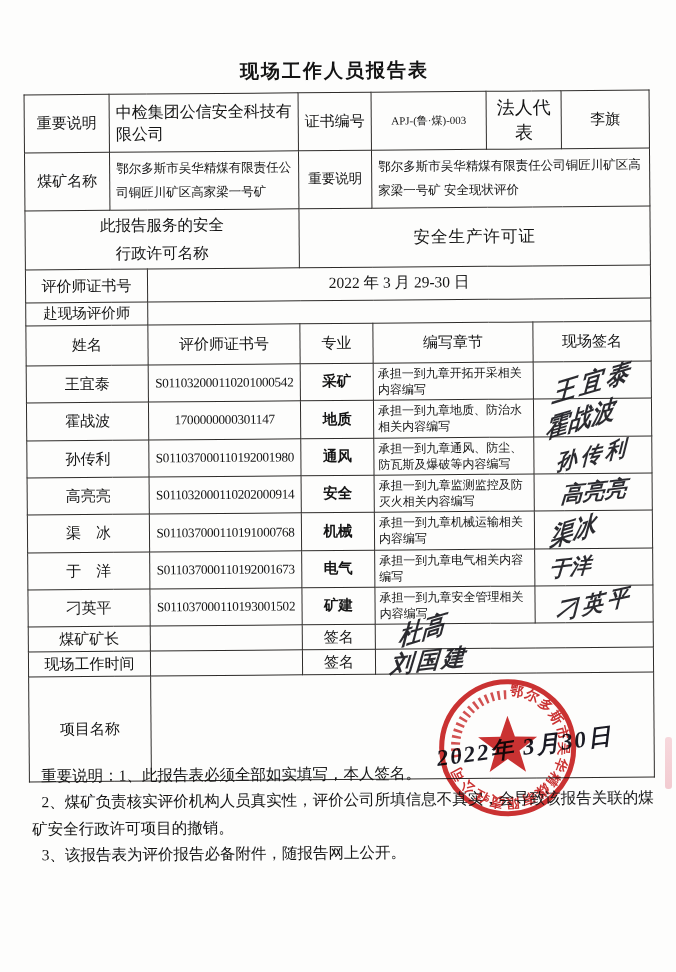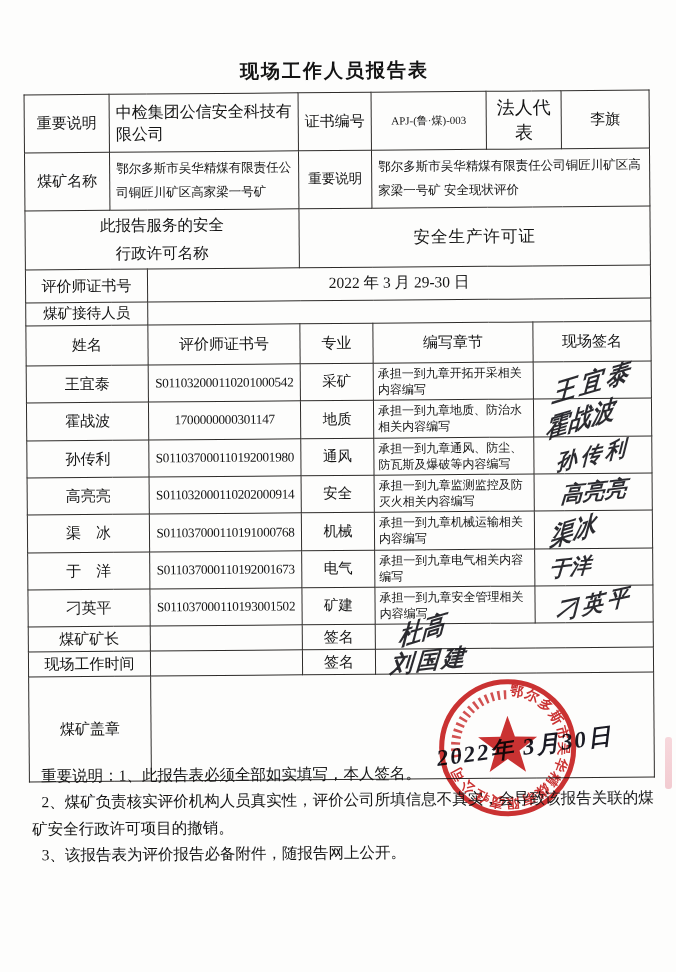--- a/index.html
+++ b/index.html
@@ -19,21 +19,21 @@
   }
   td{
     border:1.6px solid #2e2c2a;text-align:center;vertical-align:middle;
     padding:1px 2px;font-size:15px;line-height:1.35;position:relative;
     overflow:visible;word-break:break-all;
   }
   td.lbl{font-size:15px;}
   td.left{text-align:left;padding:2px 6px;}
   td.small{font-size:12.5px;line-height:1.9;}
   td.cert{font-size:13.2px;letter-spacing:-0.3px;font-family:"Liberation Serif","DejaVu Serif",serif;}
-  td.major{font-size:14.5px;}
+  td.major{font-size:14.5px;font-weight:bold;}
   td.chapters{font-size:12px;text-align:left;padding:2px 4px;line-height:1.35;}
   td.licval{font-size:16.5px;letter-spacing:1px;}
   
   .sig{
     display:inline-block;white-space:nowrap;color:#1a1a1f;
     font-style:italic;font-weight:bold;
     transform:rotate(-12deg) skewX(-14deg);
     font-size:21px;opacity:.92;
   }
   .sig.big{font-size:24px;transform:rotate(-16deg) skewX(-20deg) translateY(2px);}
@@ -103,21 +103,21 @@
       </td>
       <td colspan="5" class="licval">安全生产许可证</td>
     </tr>
 
     <tr style="height:33px">
       <td colspan="2" class="lbl">评价师证书号</td>
       <td colspan="6" style="font-size:15.5px">2022 年 3 月 29-30 日</td>
     </tr>
 
     <tr style="height:23px">
-      <td colspan="2" class="lbl" style="font-size:14.5px">煤矿接待人员</td>
+      <td colspan="2" class="lbl" style="font-size:14.5px">赴现场评价师</td>
       <td colspan="6"></td>
     </tr>
 
     <tr style="height:40px">
       <td colspan="2" class="lbl">姓名</td>
       <td class="lbl">评价师证书号</td>
       <td class="lbl">专业</td>
       <td colspan="2" class="lbl">编写章节</td>
       <td colspan="2" class="lbl">现场签名</td>
     </tr>
@@ -184,21 +184,21 @@
     <tr style="height:25px">
       <td colspan="2" class="lbl">现场工作时间</td>
       <td></td>
       <td class="lbl">签名</td>
       <td colspan="4" class="sign-cell">
         <span class="sig flat" style="position:absolute;left:14px;top:-4px;font-size:23px;letter-spacing:3px">刘国建</span>
       </td>
     </tr>
 
     <tr style="height:105px">
-      <td colspan="2" class="lbl">煤矿盖章</td>
+      <td colspan="2" class="lbl">项目名称</td>
       <td colspan="6" class="stamp-cell">
         <div class="stamp-date">2022年  3月30日</div>
         <div class="stamp-wrap">
           <svg class="stamp" width="156" height="156" viewBox="0 0 156 156">
             <defs>
               <path id="arcText" d="M 78 20 A 52 52 0 1 1 26.8 82" fill="none"></path>
               <path id="arcNum" d="M 21.7 87 A 58 58 0 0 0 134.3 87" fill="none"></path>
               <path id="arcDash" d="M 26.8 82 A 52 52 0 0 1 78 20" fill="none"></path>
             </defs>
             <circle cx="78" cy="73" r="66" fill="none" stroke="#c62222" stroke-width="5"></circle>

